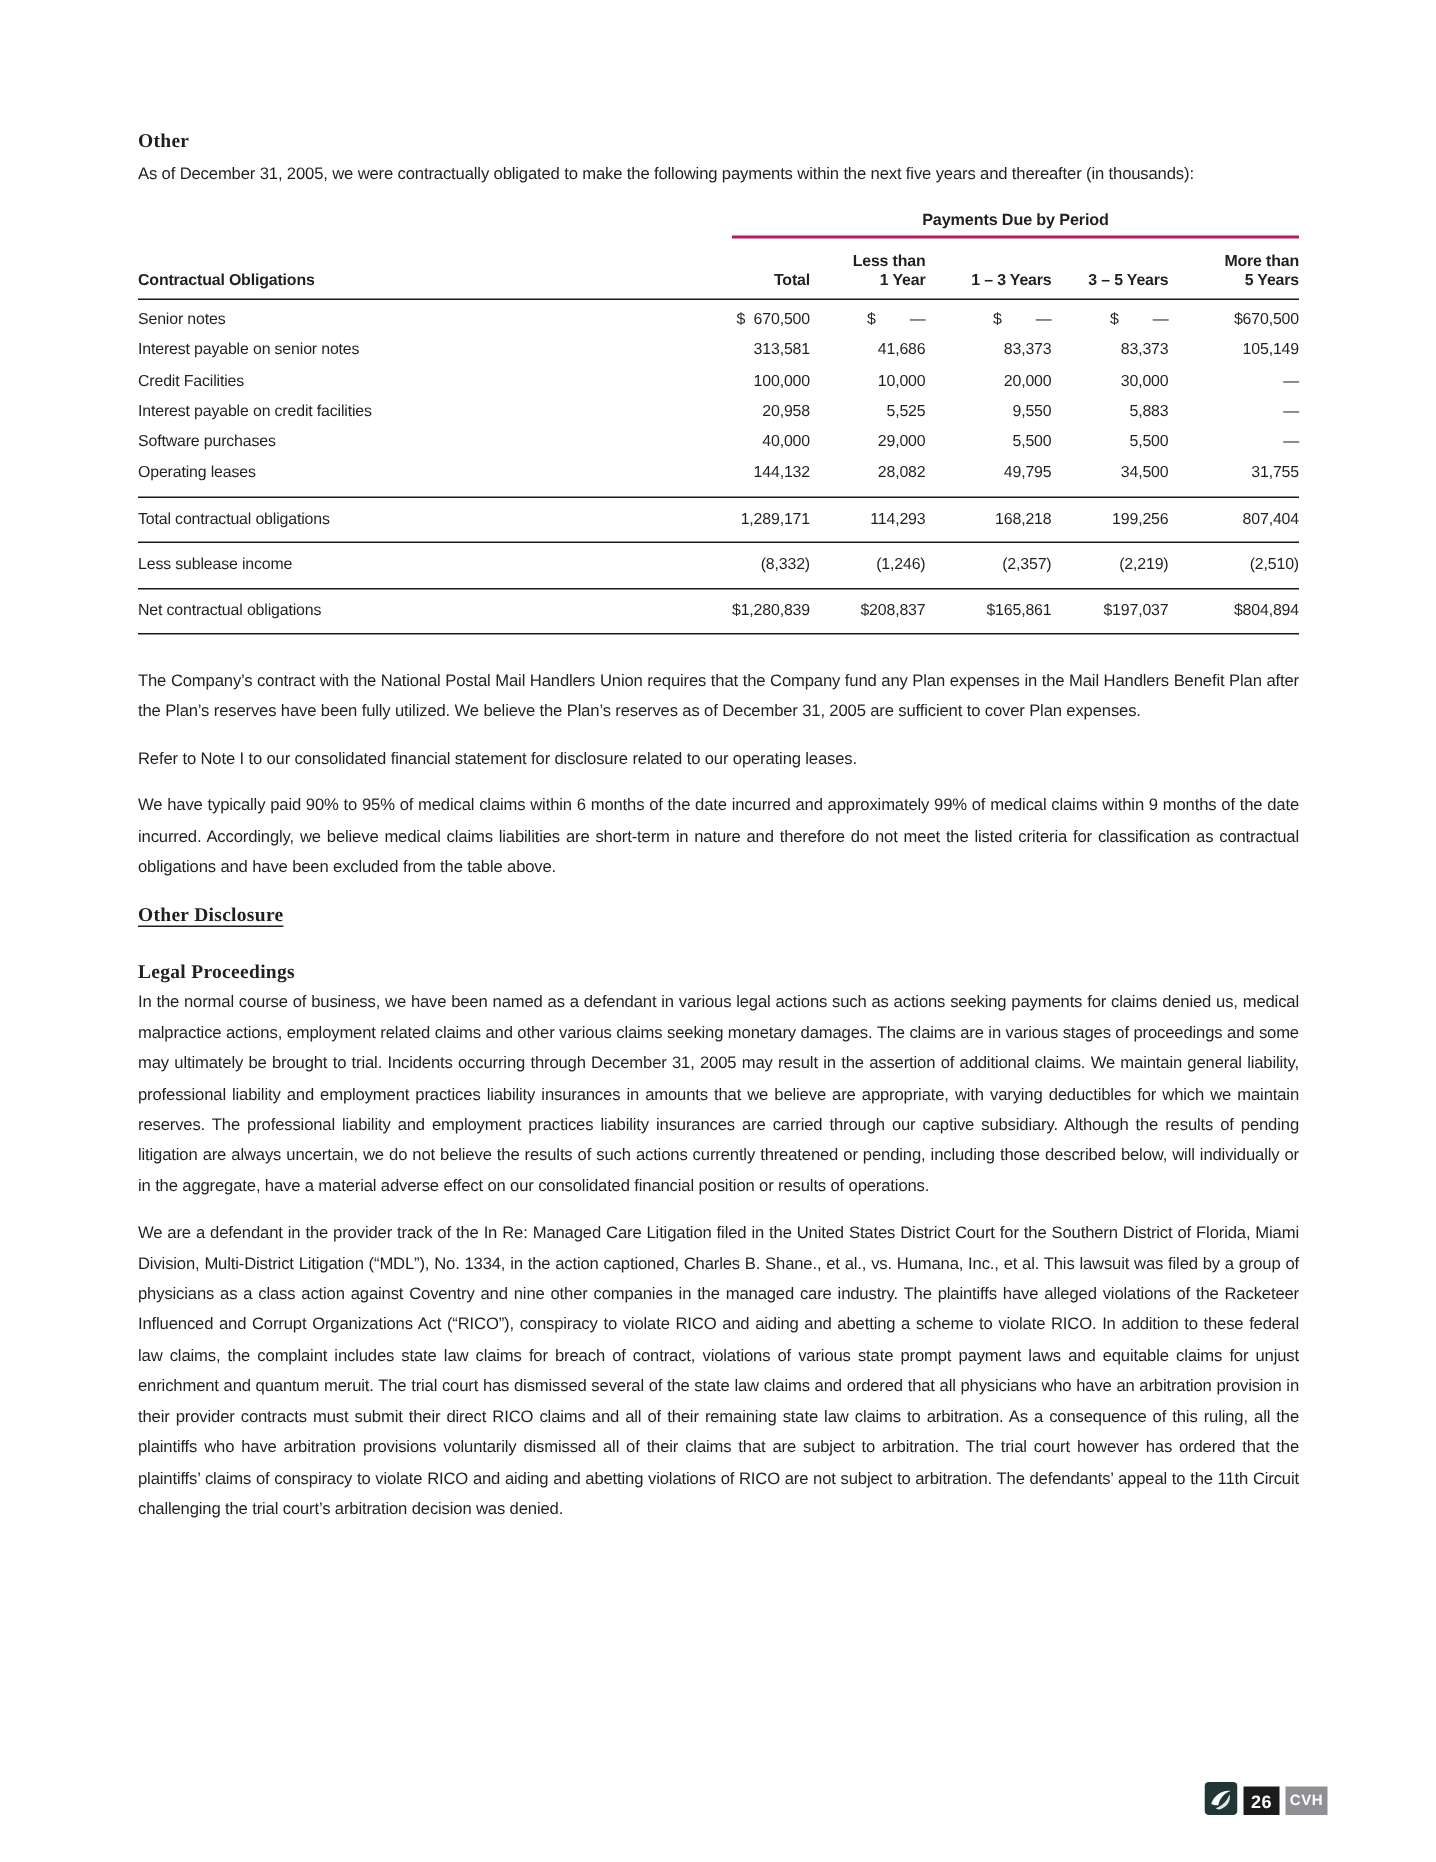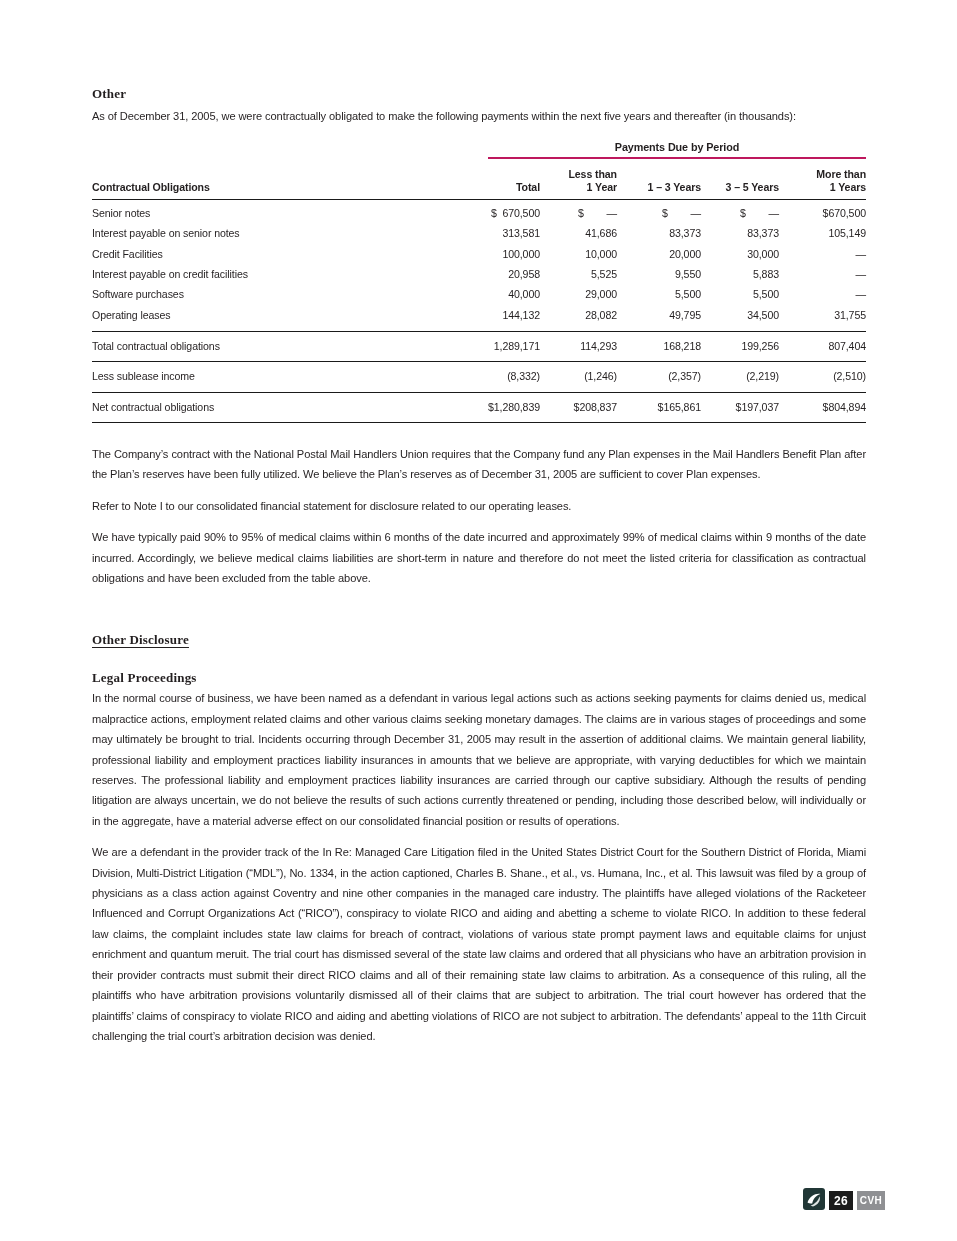--- a/index.html
+++ b/index.html
@@ -8,21 +8,21 @@
     font-family:"Liberation Sans", sans-serif;color:#231f20;
     -webkit-font-smoothing:antialiased;
   }
   .page{box-sizing:border-box;padding:86px 91px 0 92px;position:relative;height:938px;}
 
   
   h2.sec{
     font-family:"Liberation Serif", serif;
     font-size:13px;font-weight:bold;margin:0 0 4px 0;letter-spacing:.2px;
   }
-  h2.sec.underlined{text-decoration:underline;text-underline-offset:3px;margin-top:44px;margin-bottom:0;}
+  h2.sec.underlined{text-decoration:underline;text-underline-offset:3px;margin-top:14px;margin-bottom:0;}
   h3.sub{
     font-family:"Liberation Serif", serif;
     font-size:13px;font-weight:bold;margin:22px 0 2px 0;letter-spacing:.2px;
   }
 
   
   p.body{
     font-size:11.1px;line-height:20.4px;letter-spacing:-0.1px;
     text-align:justify;margin:0 0 0 0;
   }
@@ -70,21 +70,21 @@
       <span class="spanner">Payments Due by Period</span>
     </div>
     <div class="grid-row header-row">
         <div class="cell lbl">Contractual Obligations</div>
         <div class="cell num">Total</div>
         <div class="cell num">Less than
 1 Year</div>
         <div class="cell num">1 – 3 Years</div>
         <div class="cell num">3 – 5 Years</div>
         <div class="cell num">More than
-1 Years</div>
+5 Years</div>
       </div>
     <div class="body-rows">
         <div class="grid-row">
           <div class="cell lbl">Senior notes</div>
           <div class="cell num">$  670,500</div>
           <div class="cell num">$        —</div>
           <div class="cell num">$        —</div>
           <div class="cell num">$        —</div>
           <div class="cell num">$670,500</div>
         </div>

